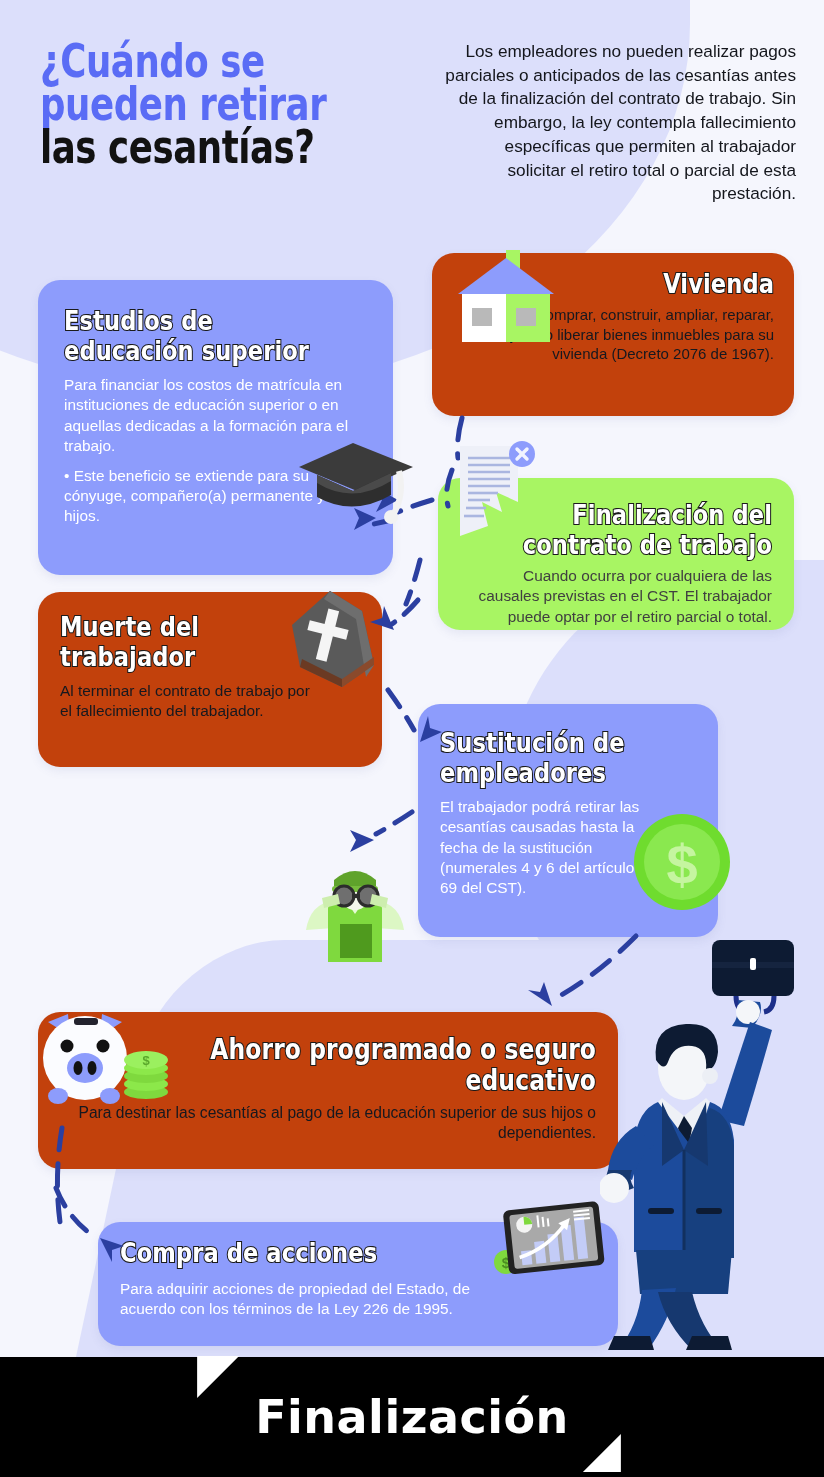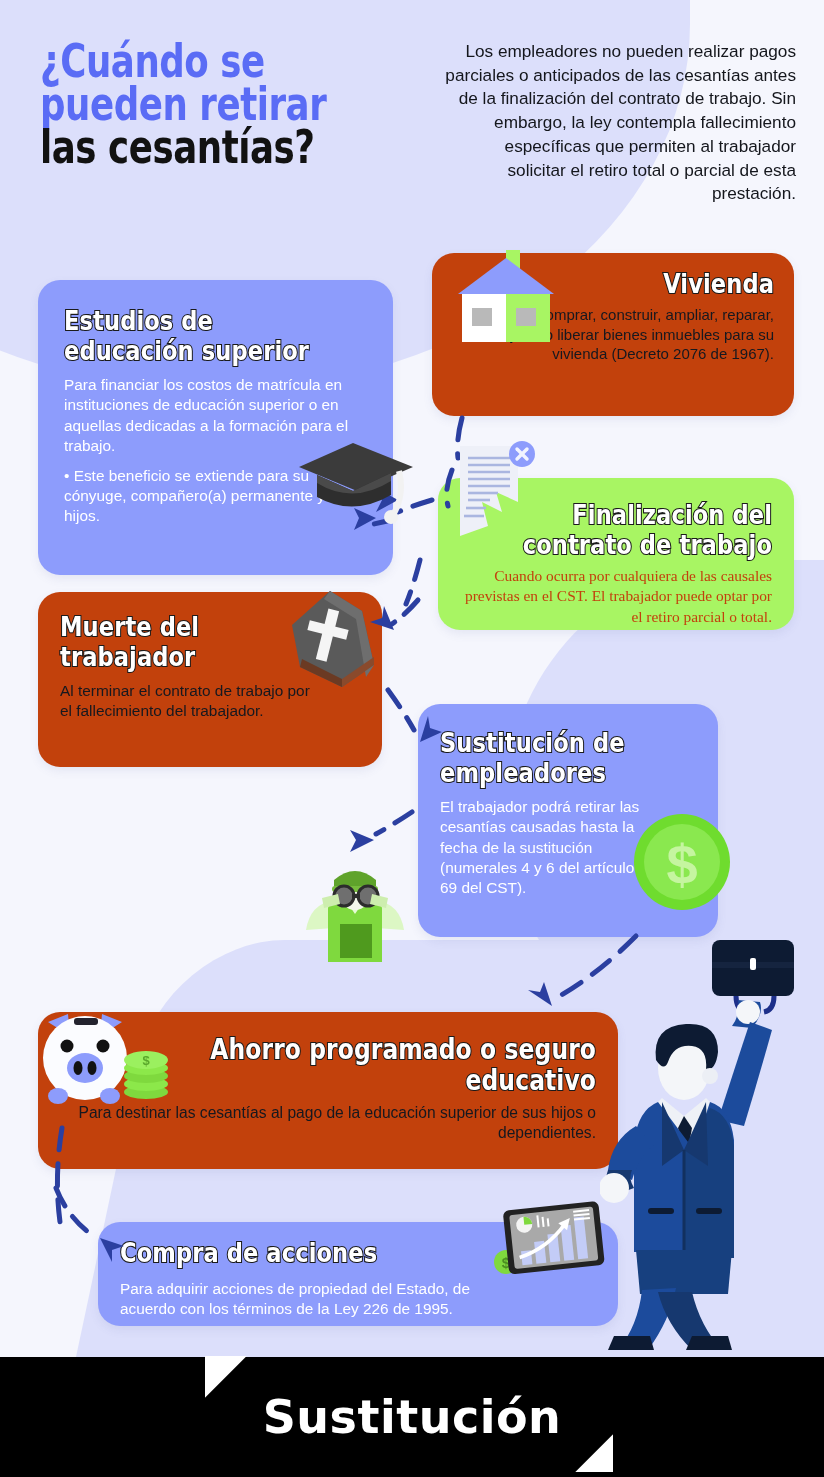--- a/index.html
+++ b/index.html
@@ -80,32 +80,32 @@
     -webkit-text-stroke: 2.2px #1b1b1b;
     paint-order: stroke fill;
     letter-spacing: 0.1px;
     transform: scaleX(0.93);
     transform-origin: left center;
   }
   .c-head.right { transform-origin: right center; }
   .c-body { font-size: 15.4px; line-height: 1.3; margin-top: 9px; }
   .c-body p + p { margin-top: 10px; }
   .on-blue  .c-body { color: #ffffff; }
-  .on-green .c-body { color: #c2410c; font-family: Liberation Serif, serif; }
+  .on-green .c-body { color: #404040; }
   .on-gray  .c-body { color: #16181f; }
 
   
   #card-estudios   { left: 38px;  top: 280px; width: 355px; height: 295px; padding: 26px 26px 20px 26px; }
   #card-vivienda   { left: 432px; top: 253px; width: 362px; height: 163px; padding: 16px 20px; text-align: right; }
   #card-finalizacion{left: 438px; top: 478px; width: 356px; height: 152px; padding: 22px 22px; text-align: right; }
   #card-muerte     { left: 38px;  top: 592px; width: 344px; height: 175px; padding: 20px 22px; }
   #card-sustitucion{ left: 418px; top: 704px; width: 300px; height: 233px; padding: 24px 22px; }
   #card-militar    { left: 38px;  top: 806px; width: 355px; height: 158px; padding: 18px 22px; }
   #card-ahorro     { left: 38px;  top: 1012px; width: 580px; height: 157px; padding: 22px 22px; text-align: right; }
-  #card-compra     { left: 98px;  top: 1222px; width: 520px; height: 104px; padding: 16px 22px; }
+  #card-compra     { left: 98px;  top: 1222px; width: 520px; height: 124px; padding: 16px 22px; }
 
   #card-vivienda .c-body, #card-finalizacion .c-body,
   #card-ahorro .c-body { margin-top: 6px; }
   #card-vivienda .c-body { font-size: 15px; }
   #card-ahorro .c-body { font-size: 15.6px; }
   #card-ahorro .c-head { font-size: 28px; }
   #card-compra .c-head { font-size: 27px; }
   #card-compra .c-body { margin-top: 11px; font-size: 15.4px; }
 
   
@@ -395,18 +395,18 @@
     <path d="M36,330 l96,0 l-4,44 l-88,0 z" fill="#17407f"></path>
     <path d="M42,370 q-4,36 -24,60 l30,0 q22,-30 28,-62 z" fill="#1c4b9c"></path>
     <path d="M92,372 q8,34 30,58 l-30,0 q-26,-26 -34,-58 z" fill="#16386f"></path>
     <path d="M14,416 l36,0 l4,14 l-46,0 z" fill="#0d1b33"></path>
     <path d="M92,416 l36,0 l4,14 l-46,0 z" fill="#0d1b33"></path>
   </svg>
 
   <div class="footer">
     <div class="brand-wrap">
       <span class="tri-left"></span>
-      <span class="brand">Sustitución</span>
+      <span class="brand">Finalización</span>
       <span class="tri-right"></span>
     </div>
   </div>
 
 </div>
 
 </body></html>

